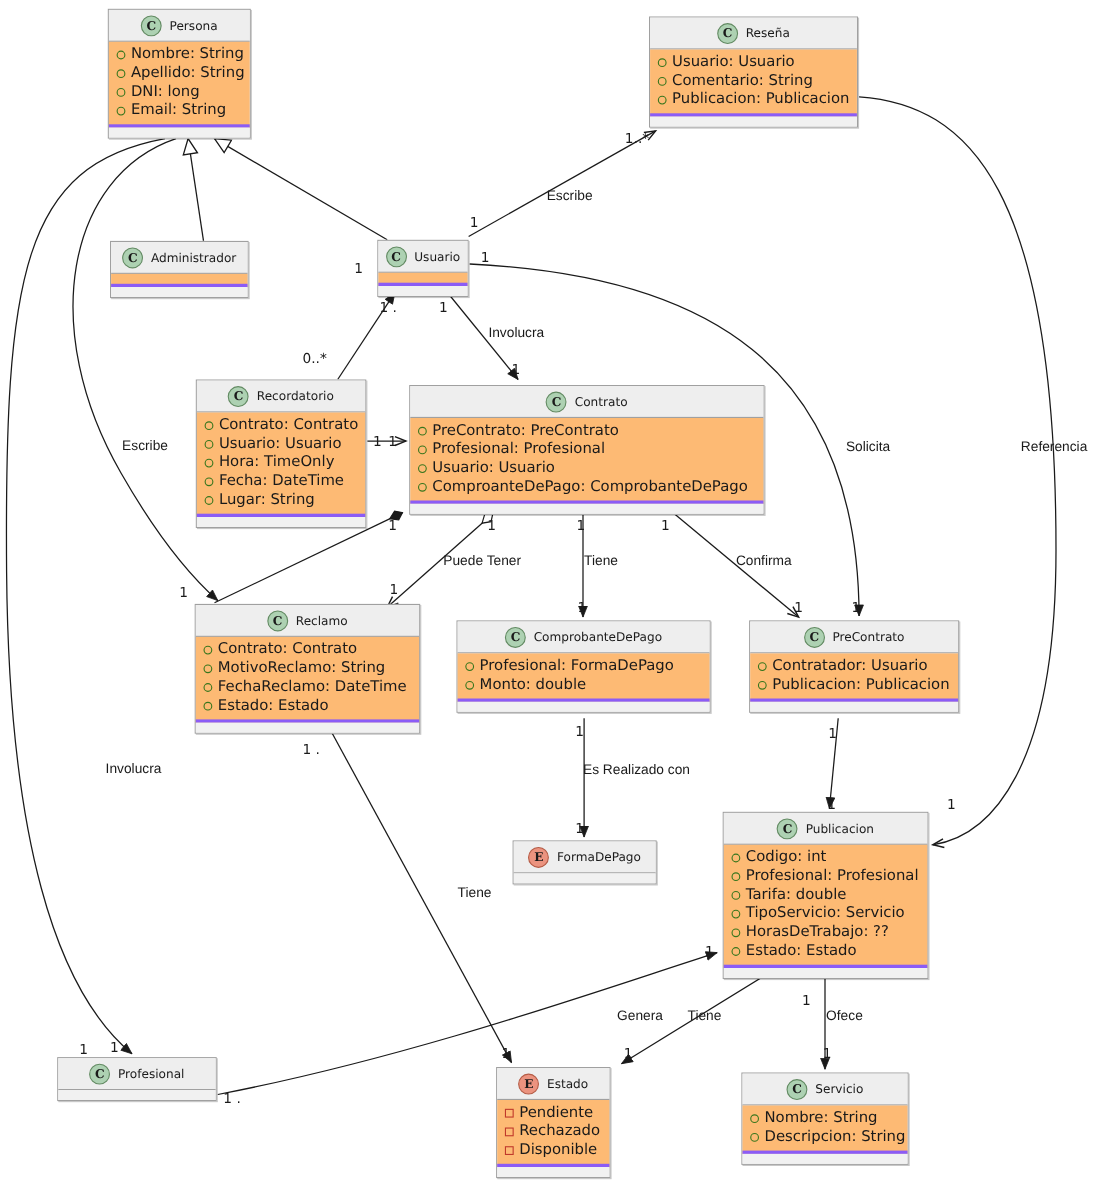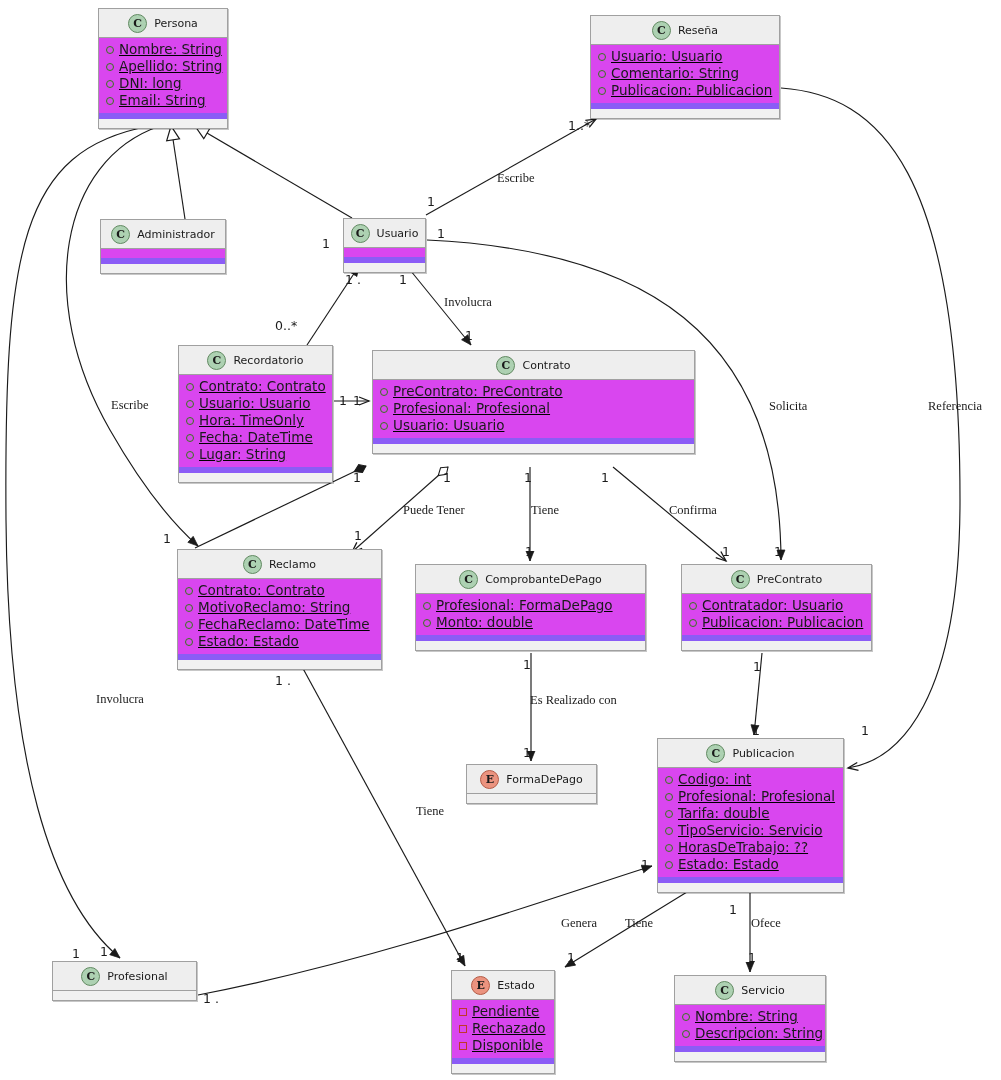--- a/index.html
+++ b/index.html
@@ -36,24 +36,23 @@
     display:inline-flex;align-items:center;justify-content:center;
     font-size:11px;font-weight:bold;color:#1a1a1a;
     flex:0 0 auto;
     font-family:"DejaVu Serif", serif;
     line-height:1;
   }
   .badge.c{background:#ADD1B2;border:1px solid #628A62;}
   .badge.e{background:#EB937F;border:1px solid #B45B45;}
 
   .attrs{
-    background:#d946ef;
+    background:#fdba74;
     padding:3px 8px 4px 7px;
-    border-bottom:6px solid #8b5cf6;
-    text-decoration:underline;
+    border-bottom:3px solid #8b5cf6;
   }
   .attrs.empty{height:9px;padding:0;}
   .attr{
     font-size:13.5px;color:#1A1A1A;white-space:nowrap;
     line-height:17px;display:flex;align-items:center;gap:5px;
   }
   .dot{
     width:6px;height:6px;border:1px solid #38761D;border-radius:50%;
     display:inline-block;flex:0 0 auto;background:transparent;
   }
@@ -61,21 +60,21 @@
     width:6px;height:6px;border:1px solid #C0392B;
     display:inline-block;flex:0 0 auto;background:transparent;
   }
   .foot{background:#F1F1F1;height:9px;}
 
   .elabel{
     position:absolute;
     font-size:12.5px;
     color:#1A1A1A;
     white-space:nowrap;
-    font-family:Liberation Serif, serif;
+    font-family:Liberation Sans, sans-serif;
   }
   .mult{
     position:absolute;
     font-size:12.5px;
     color:#1A1A1A;
     white-space:nowrap;
   }
 </style>
 </head>
 <body>
@@ -248,20 +247,24 @@
             <span class="dot"></span>
             <span>PreContrato: PreContrato</span>
           </div>
           <div class="attr">
             <span class="dot"></span>
             <span>Profesional: Profesional</span>
           </div>
           <div class="attr">
             <span class="dot"></span>
             <span>Usuario: Usuario</span>
+          </div>
+          <div class="attr">
+            <span class="dot"></span>
+            <span>ComproanteDePago: ComprobanteDePago</span>
           </div>
         </div>
         <div class="foot"></div>
       </div>
       <div class="node" style="left: 177px; top: 549px; width: 205px;">
         <div class="hdr">
           <span class="badge c">C</span>
           <span class="title">Reclamo</span>
         </div>
         <div class="attrs">

